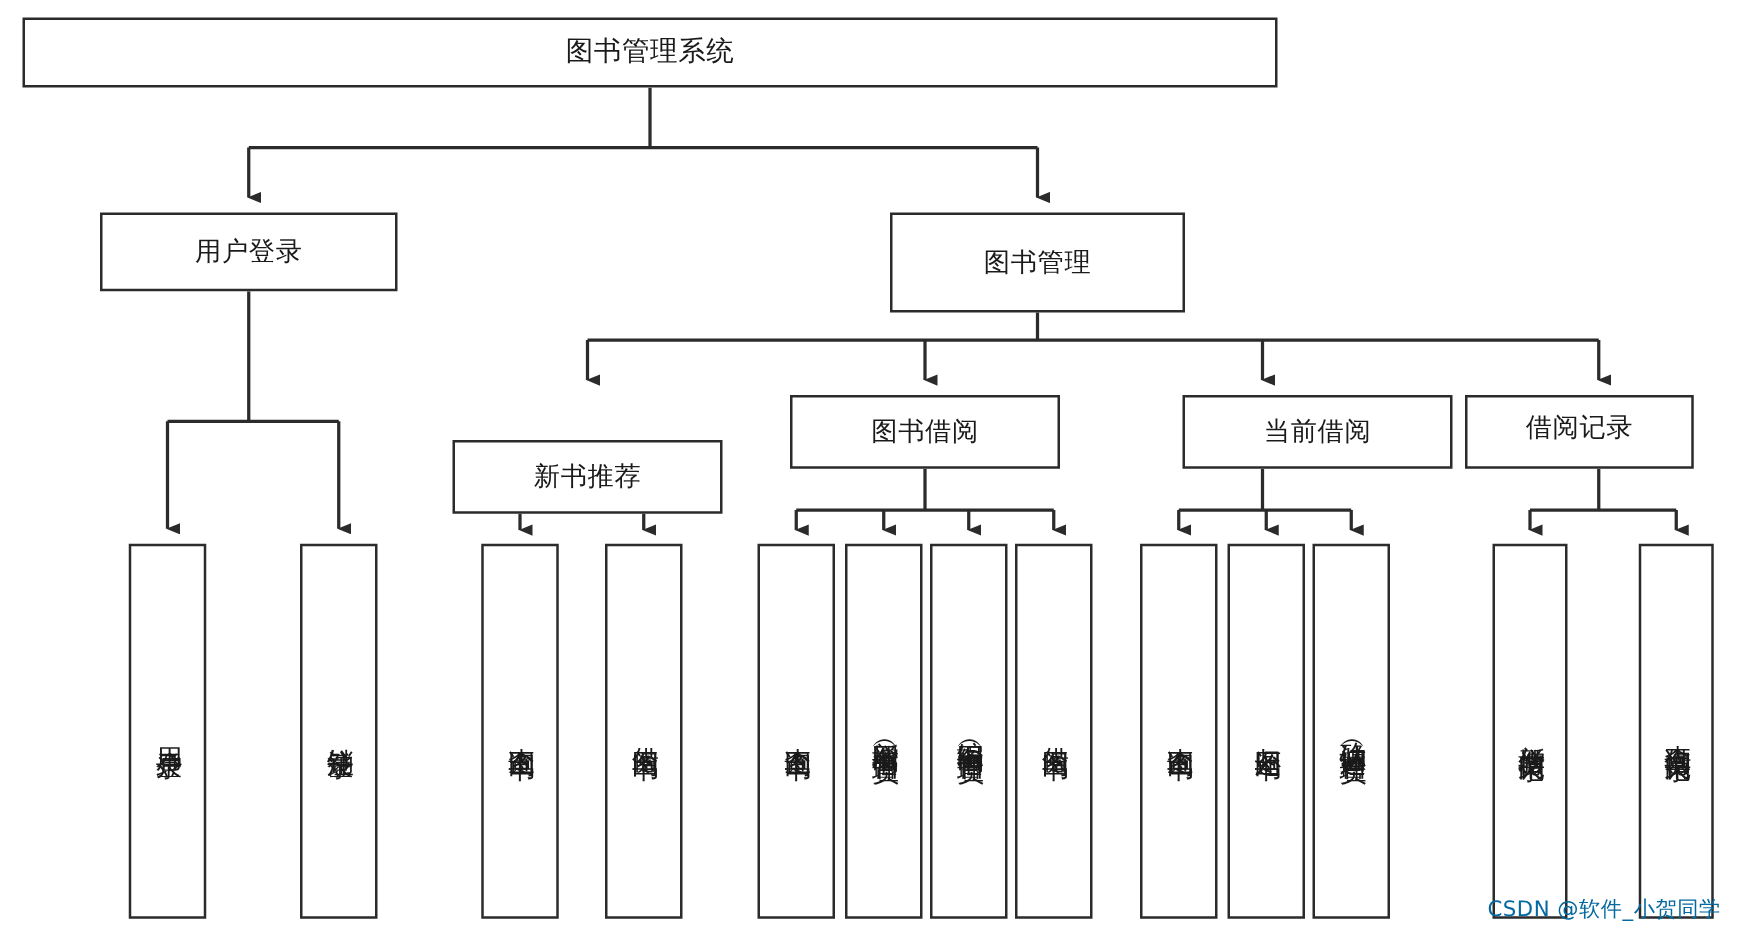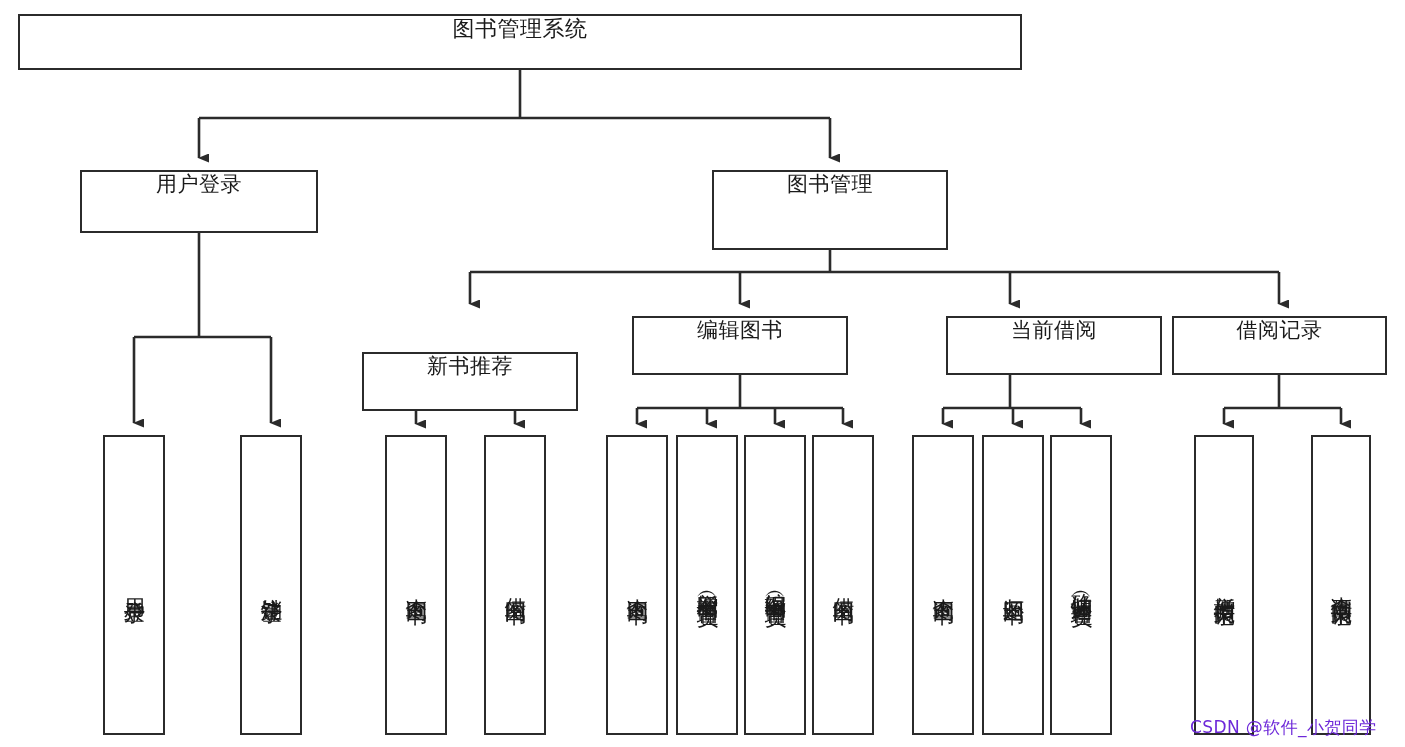--- a/index.html
+++ b/index.html
@@ -23,20 +23,21 @@
     top: 0;
     width: 1405px;
     height: 747px;
   }
   .node {
     position: absolute;
     box-sizing: border-box;
     border: 2.2px solid #2b2b2b;
     background: #ffffff;
     display: flex;
+    align-items: center;
     justify-content: center;
     color: #1a1a1a;
   }
   .node-label {
     display: block;
     text-align: center;
     line-height: 1.18;
     letter-spacing: 0.5px;
     white-space: nowrap;
   }
@@ -58,21 +59,21 @@
     line-height: 1.2;
     letter-spacing: 2px;
     white-space: nowrap;
     max-height: 100%;
   }
   .watermark {
     position: absolute;
     left: 1190px;
     top: 716px;
     font-size: 17px;
-    color: #6d28d9;
+    color: #0369a1;
     white-space: nowrap;
     letter-spacing: 0.4px;
     pointer-events: none;
   }
 </style>
 </head>
 <body>
 
 <div id="diagram-root">
 
@@ -135,26 +136,26 @@
     <span class="node-label">用户登录</span>
   </div>
   <div class="node horizontal" style="left:712px; top:170px; width:236px; height:80px;">
     <span class="node-label">图书管理</span>
   </div>
 
   <div class="node horizontal" style="left:362px; top:316px; width:216px; height:59px;margin-top:36px;">
     <span class="node-label">新书推荐</span>
   </div>
   <div class="node horizontal" style="left:632px; top:316px; width:216px; height:59px;">
-    <span class="node-label">编辑图书</span>
+    <span class="node-label">图书借阅</span>
   </div>
   <div class="node horizontal" style="left:946px; top:316px; width:216px; height:59px;">
     <span class="node-label">当前借阅</span>
   </div>
-  <div class="node horizontal" style="left:1172px; top:316px; width:215px; height:59px;">
+  <div class="node horizontal" style="left:1172px; top:316px; width:183px; height:59px;font-family:Liberation Mono, monospace;">
     <span class="node-label">借阅记录</span>
   </div>
 
   <div class="node vertical" style="left:103px; top:435px; width:62px; height:300px;">
     <span class="node-label">用户登录</span>
   </div>
   <div class="node vertical" style="left:240px; top:435px; width:62px; height:300px;">
     <span class="node-label">注销登录</span>
   </div>
   <div class="node vertical" style="left:385px; top:435px; width:62px; height:300px;">

